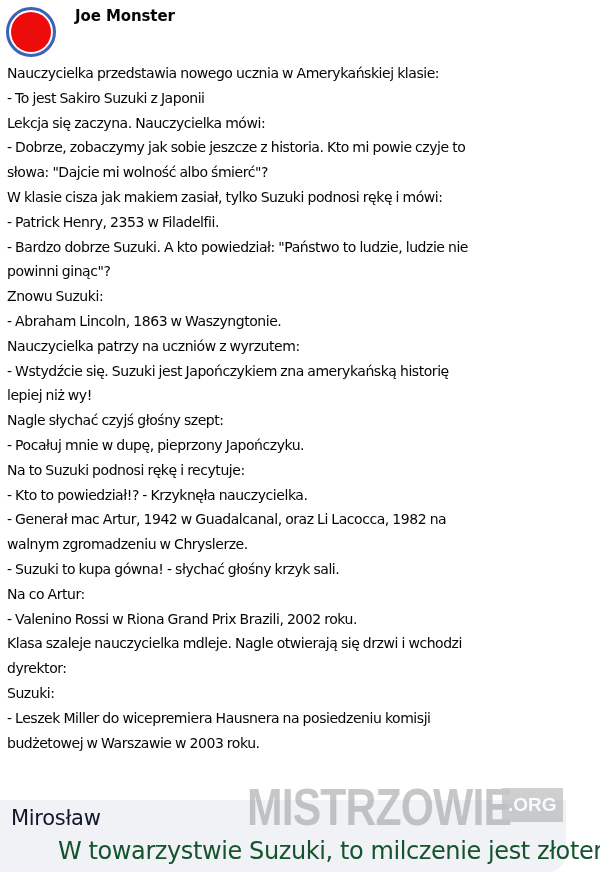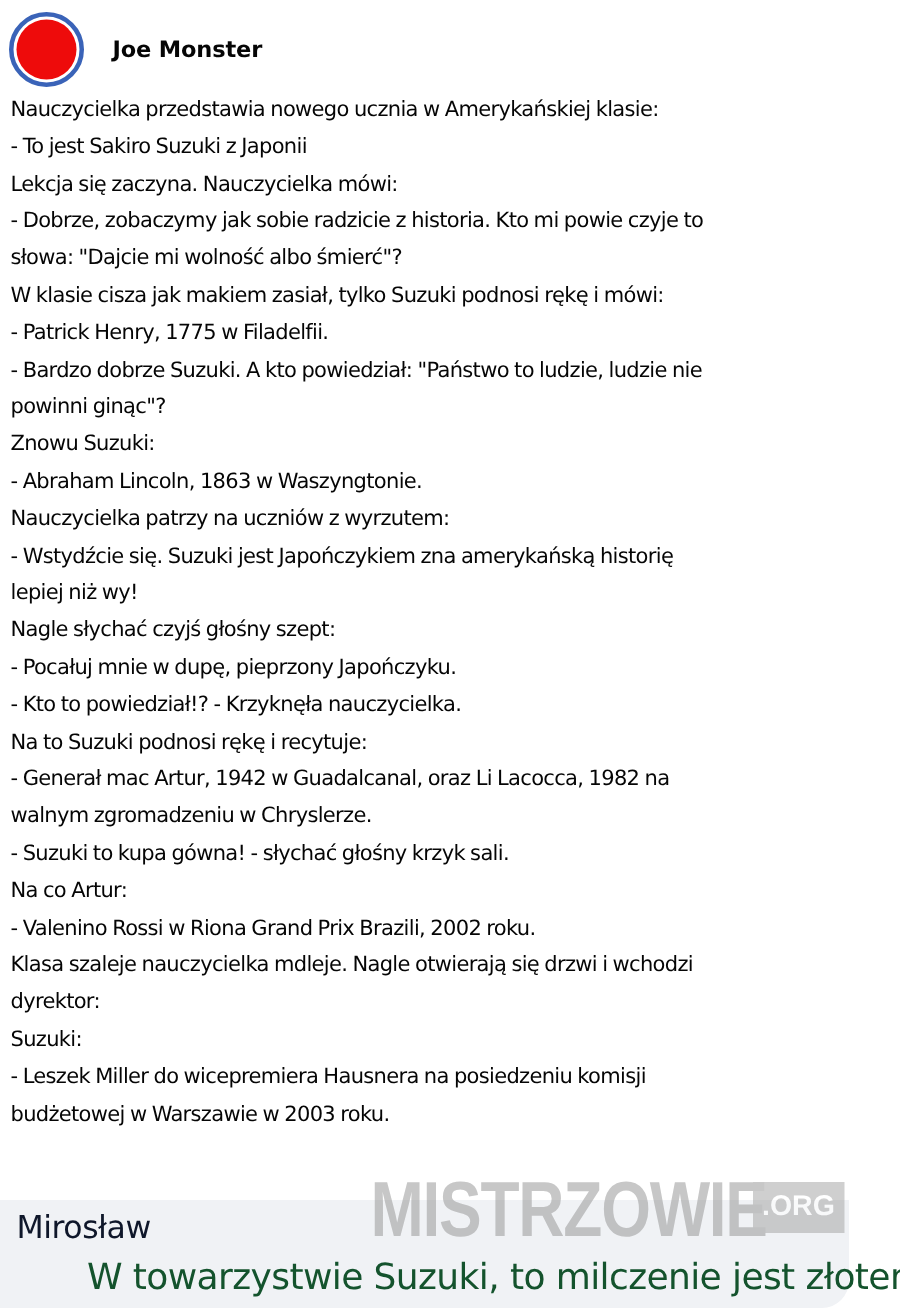--- a/index.html
+++ b/index.html
@@ -14,21 +14,21 @@
       overflow: hidden;
       font-family: "DejaVu Sans", "Liberation Sans", sans-serif;
       color: #050505;
     }
     .post-header {
       position: absolute;
       left: 6px;
       top: 7px;
       height: 52px;
       display: flex;
-      align-items: center;
+      align-items: flex-start;
     }
     .avatar {
       width: 50px;
       height: 50px;
       border-radius: 50%;
       box-sizing: border-box;
       border: 3px solid #3a63b8;
       background: #ffffff;
       display: flex;
       align-items: center;
@@ -140,35 +140,35 @@
   <div class="avatar">
     <div class="avatar-inner"></div>
   </div>
   <span class="author-name">Joe Monster</span>
 </div>
 
 <div class="post-body">
   <span class="post-line">Nauczycielka przedstawia nowego ucznia w Amerykańskiej klasie:</span>
   <span class="post-line">- To jest Sakiro Suzuki z Japonii</span>
   <span class="post-line">Lekcja się zaczyna. Nauczycielka mówi:</span>
-  <span class="post-line">- Dobrze, zobaczymy jak sobie radzicie z historia. Kto mi powie czyje to</span>
+  <span class="post-line">- Dobrze, zobaczymy jak sobie jeszcze z historia. Kto mi powie czyje to</span>
   <span class="post-line">słowa: "Dajcie mi wolność albo śmierć"?</span>
   <span class="post-line">W klasie cisza jak makiem zasiał, tylko Suzuki podnosi rękę i mówi:</span>
-  <span class="post-line">- Patrick Henry, 1775 w Filadelfii.</span>
+  <span class="post-line">- Patrick Henry, 2353 w Filadelfii.</span>
   <span class="post-line">- Bardzo dobrze Suzuki. A kto powiedział: "Państwo to ludzie, ludzie nie</span>
   <span class="post-line">powinni ginąc"?</span>
   <span class="post-line">Znowu Suzuki:</span>
   <span class="post-line">- Abraham Lincoln, 1863 w Waszyngtonie.</span>
   <span class="post-line">Nauczycielka patrzy na uczniów z wyrzutem:</span>
   <span class="post-line">- Wstydźcie się. Suzuki jest Japończykiem zna amerykańską historię</span>
   <span class="post-line">lepiej niż wy!</span>
   <span class="post-line">Nagle słychać czyjś głośny szept:</span>
   <span class="post-line">- Pocałuj mnie w dupę, pieprzony Japończyku.</span>
+  <span class="post-line">Na to Suzuki podnosi rękę i recytuje:</span>
   <span class="post-line">- Kto to powiedział!? - Krzyknęła nauczycielka.</span>
-  <span class="post-line">Na to Suzuki podnosi rękę i recytuje:</span>
   <span class="post-line">- Generał mac Artur, 1942 w Guadalcanal, oraz Li Lacocca, 1982 na</span>
   <span class="post-line">walnym zgromadzeniu w Chryslerze.</span>
   <span class="post-line">- Suzuki to kupa gówna! - słychać głośny krzyk sali.</span>
   <span class="post-line">Na co Artur:</span>
   <span class="post-line">- Valenino Rossi w Riona Grand Prix Brazili, 2002 roku.</span>
   <span class="post-line">Klasa szaleje nauczycielka mdleje. Nagle otwierają się drzwi i wchodzi</span>
   <span class="post-line">dyrektor:</span>
   <span class="post-line">Suzuki:</span>
   <span class="post-line">- Leszek Miller do wicepremiera Hausnera na posiedzeniu komisji</span>
   <span class="post-line">budżetowej w Warszawie w 2003 roku.</span>

